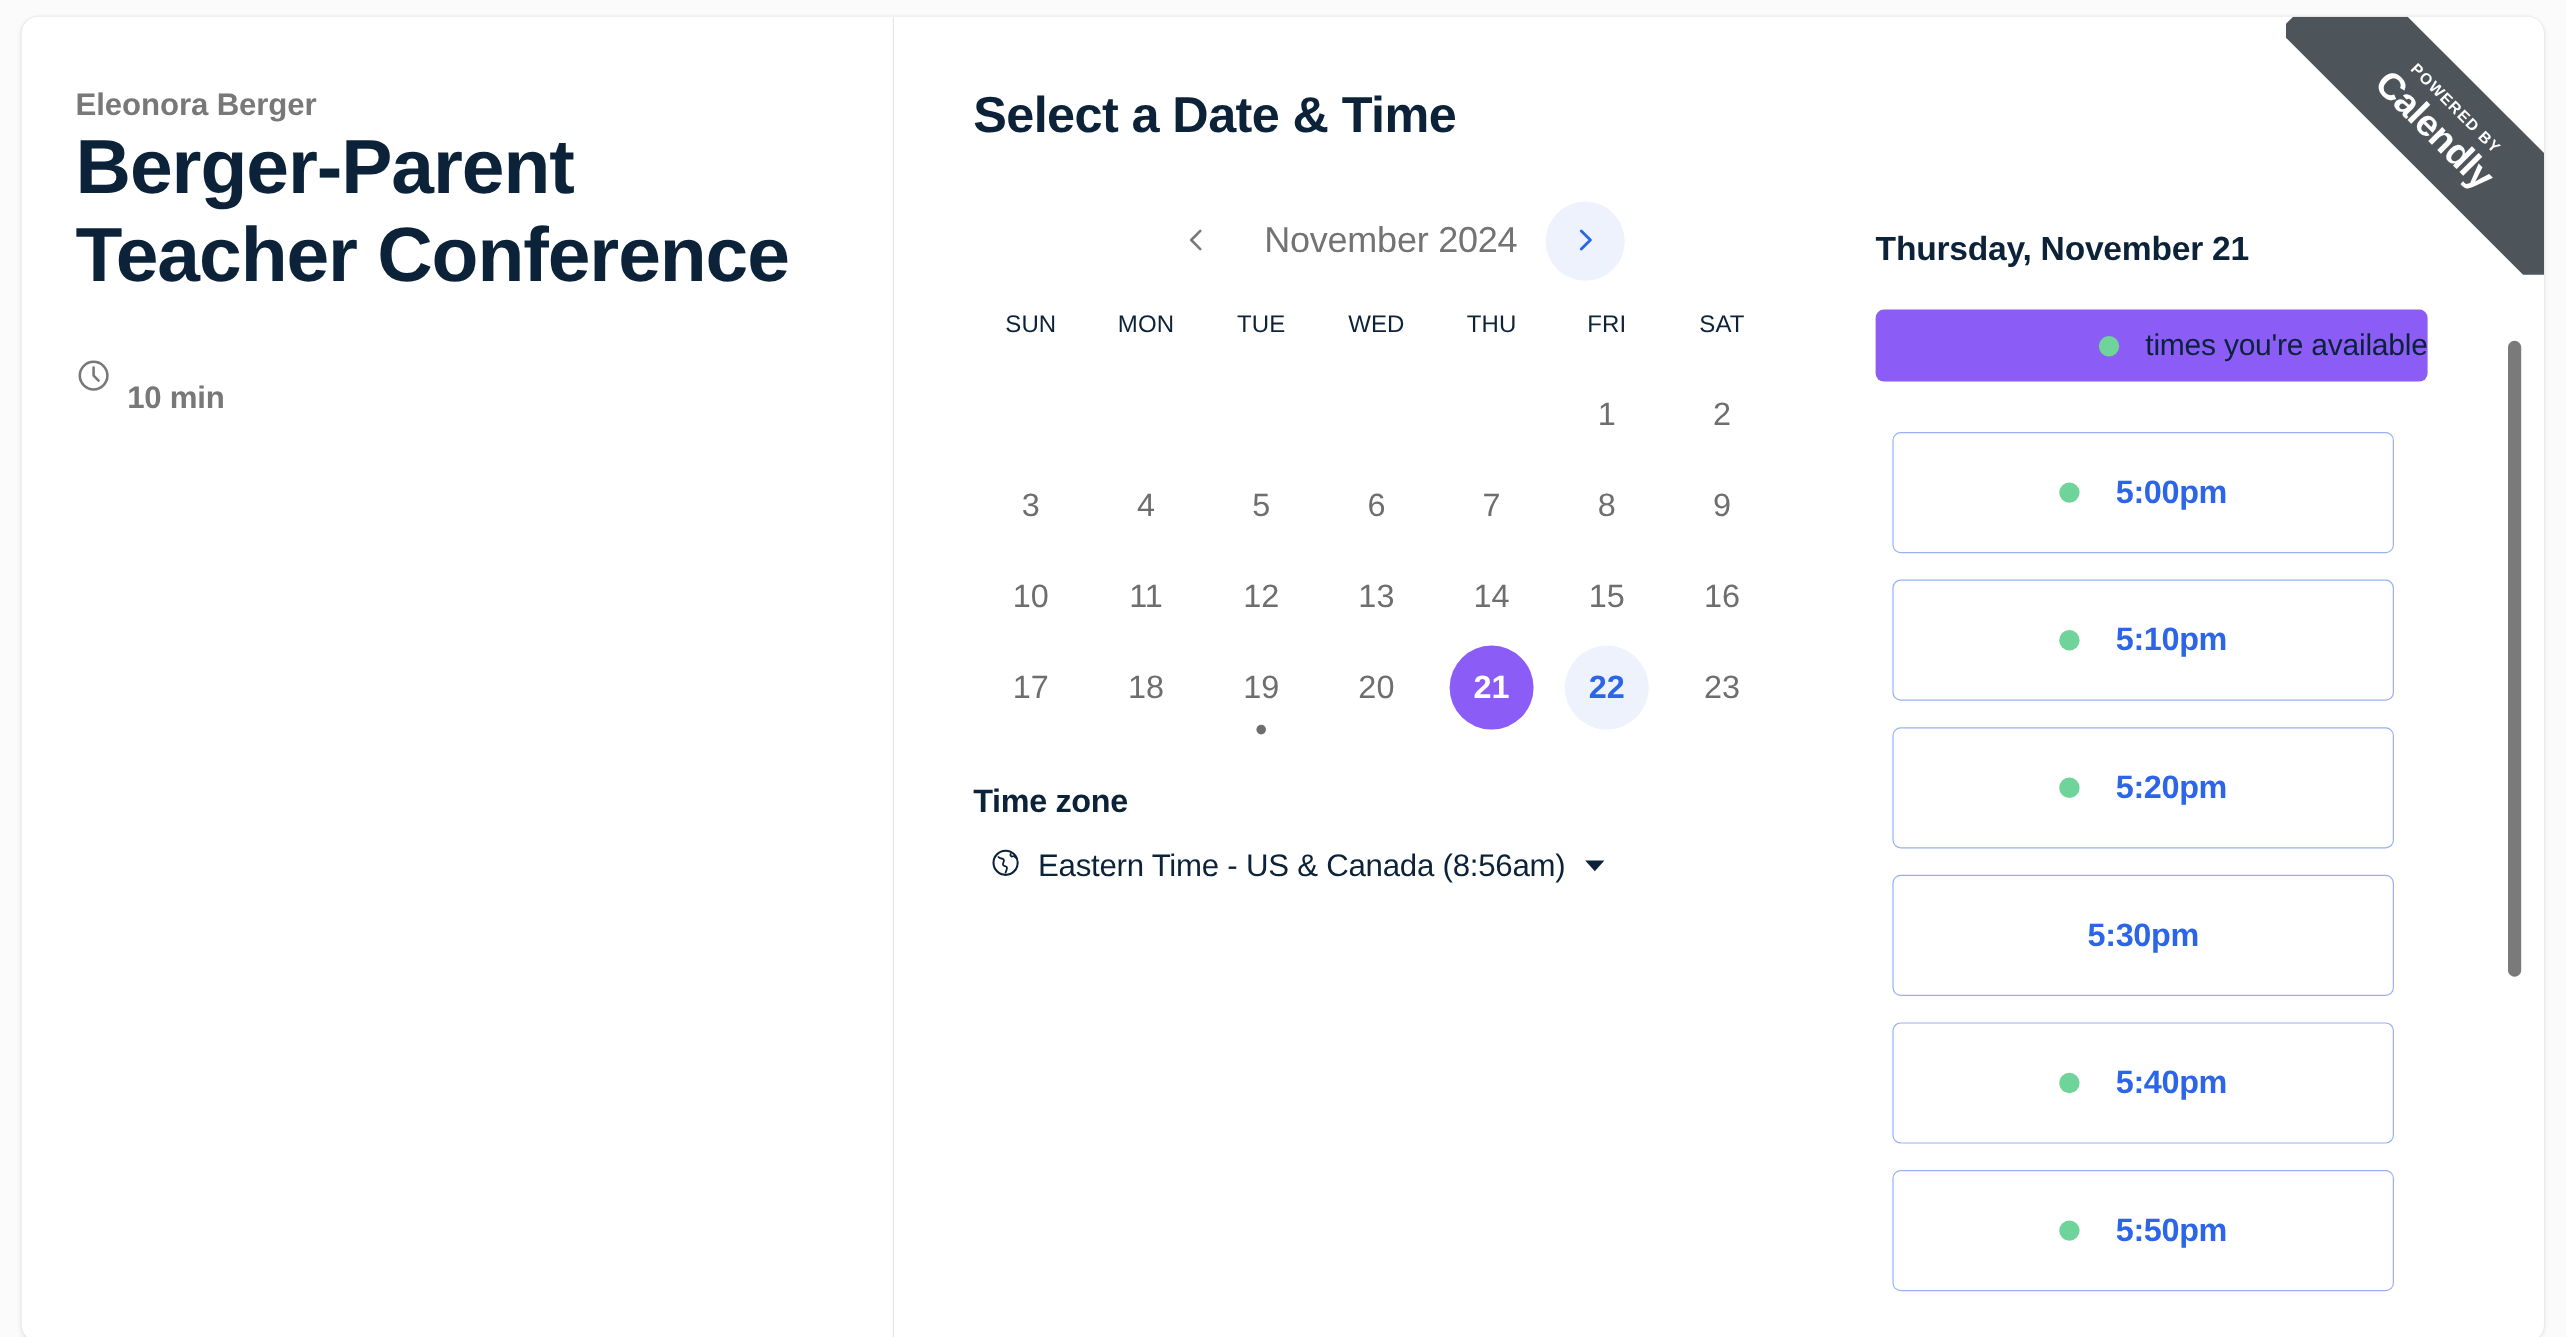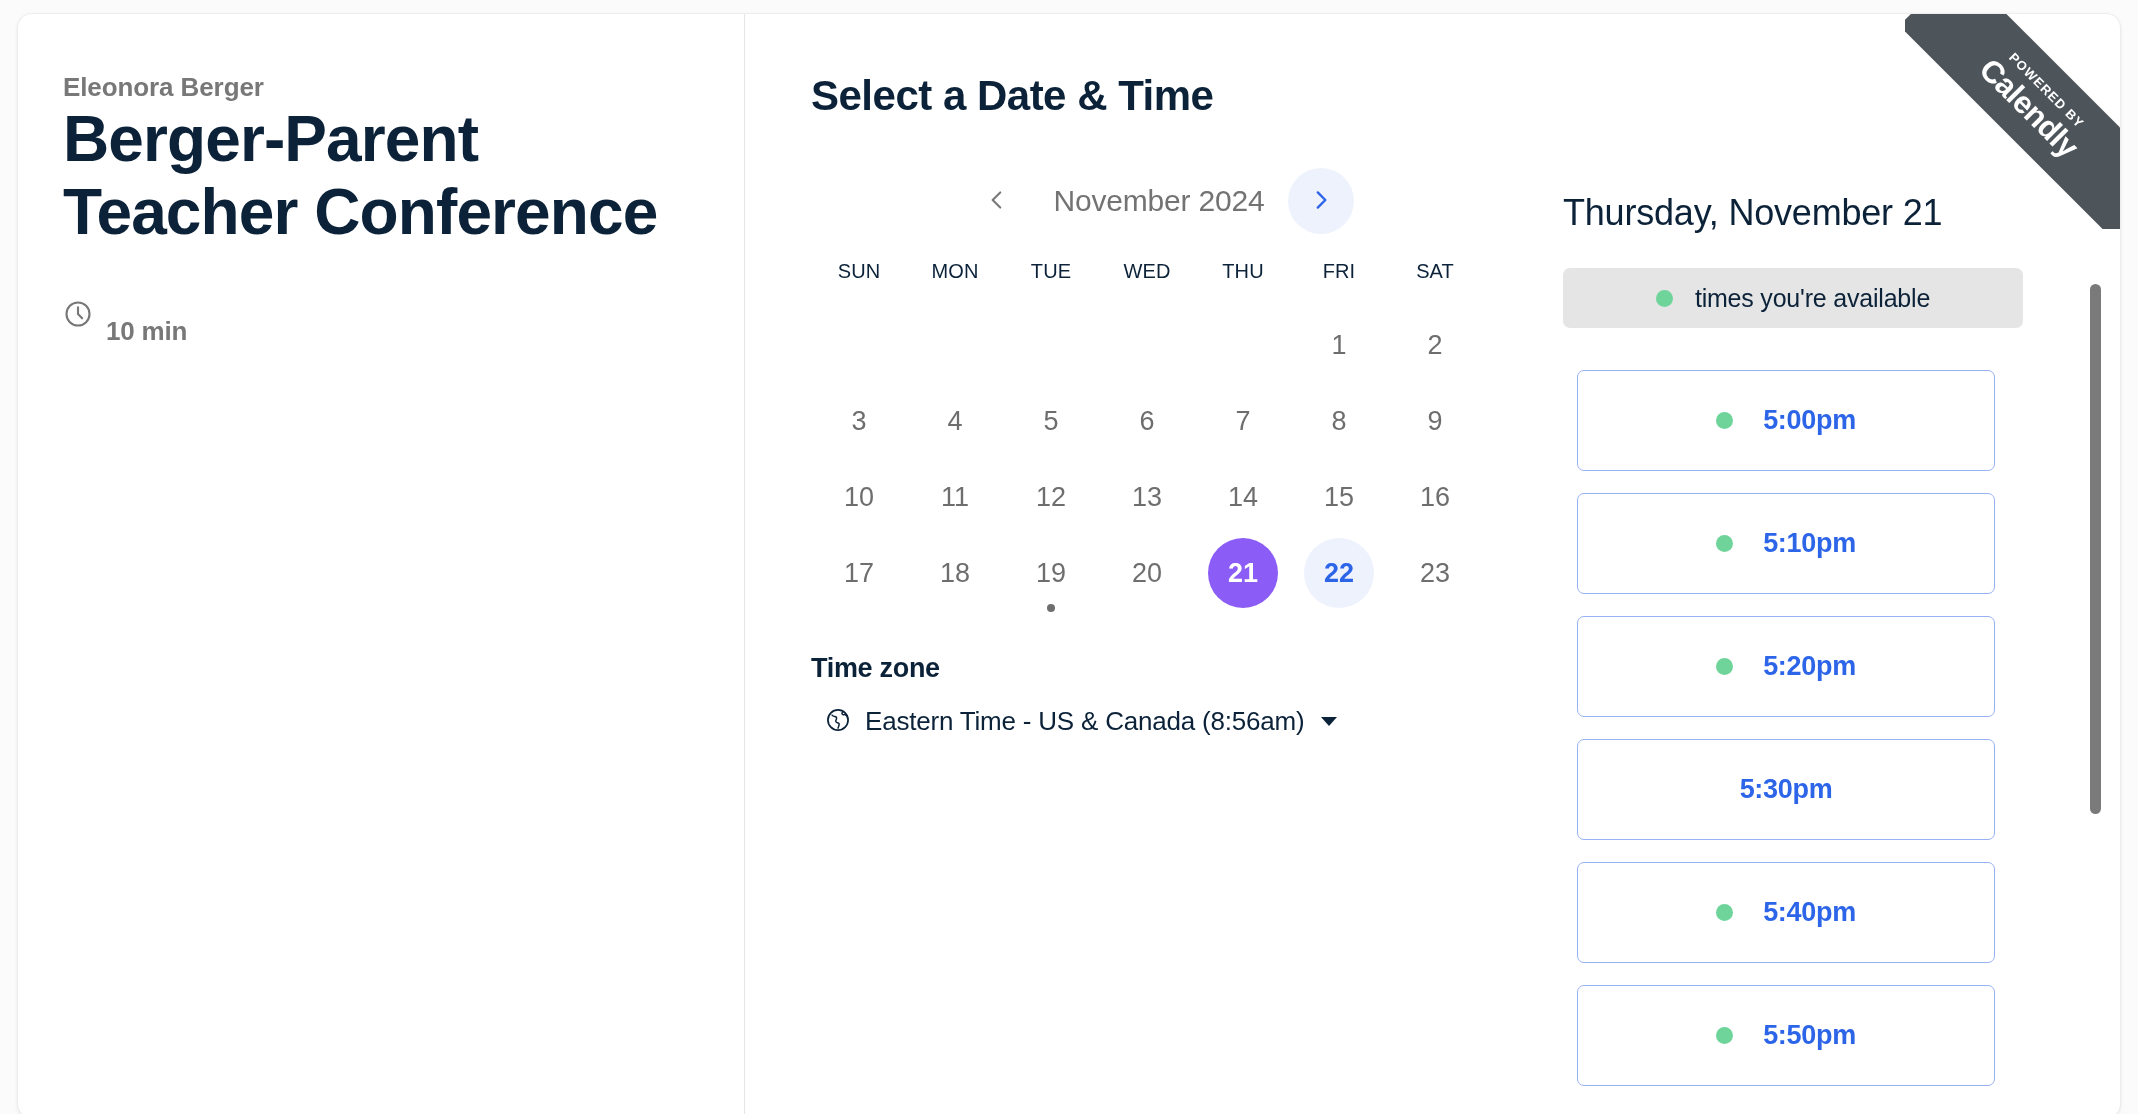--- a/index.html
+++ b/index.html
@@ -217,35 +217,36 @@
 
   
   #timeslot-panel {
     flex: 1;
     padding: 178px 0 0 0;
     position: relative;
     overflow: hidden;
   }
 
   #selected-date-heading {
-    font-size: 36px;
+    font-size: 28px;
     color: #0b2239;
     letter-spacing: -0.2px;
     margin: 0 0 34px 18px;
+    font-weight: bold;
   }
 
   #availability-legend {
     width: 460px;
     height: 60px;
     margin-left: 18px;
-    background: #e5e5e5;
+    background: #8b5cf6;
     border-radius: 7px;
     display: flex;
     align-items: center;
-    justify-content: center;
+    justify-content: flex-end;
     gap: 22px;
   }
   #availability-legend .legend-label {
     font-size: 25px;
     color: #0b2239;
     letter-spacing: -0.2px;
   }
 
   .green-dot {
     width: 17px;

